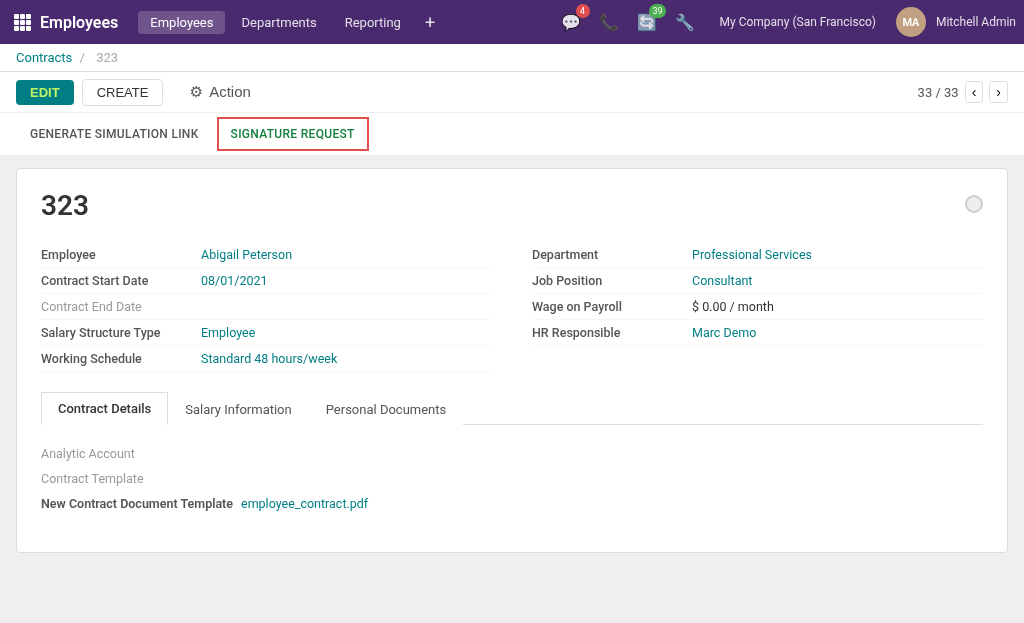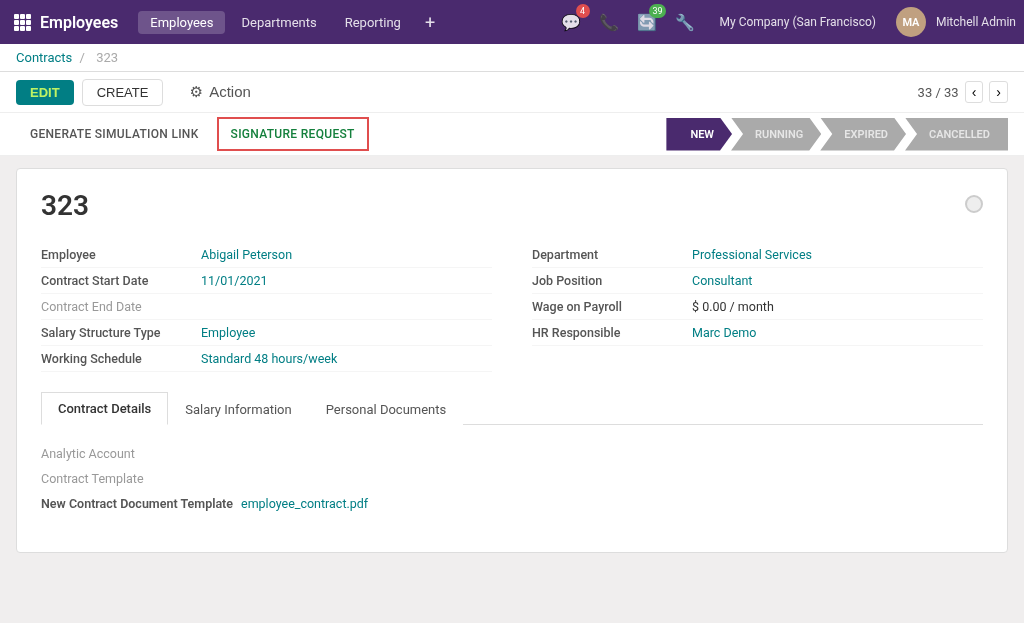--- a/index.html
+++ b/index.html
@@ -233,46 +233,40 @@
         <button class="pag-btn">‹</button>
         <button class="pag-btn">›</button>
       </div>
     </div>
 
     <div class="status-bar">
       <div class="status-action-links">
         <span class="status-action-link">GENERATE SIMULATION LINK</span>
         <span class="status-action-link highlighted">SIGNATURE REQUEST</span>
       </div>
-      <div class="status-stages">
-        <div class="stage active">NEW</div>
-        <div class="stage">RUNNING</div>
-        <div class="stage">EXPIRED</div>
-        <div class="stage last">CANCELLED</div>
-      </div>
     </div>
 
     <div class="main-content">
       <div class="contract-card">
 
         <div class="contract-number">
           <span>323</span>
           <div class="status-circle"></div>
         </div>
 
         <div class="contract-fields">
 
           <div>
             <div class="field-row">
               <span class="field-label">Employee</span>
               <span class="field-value">Abigail Peterson</span>
             </div>
             <div class="field-row">
               <span class="field-label">Contract Start Date</span>
-              <span class="field-value">11/01/2021</span>
+              <span class="field-value">08/01/2021</span>
             </div>
             <div class="field-row">
               <span class="field-label muted">Contract End Date</span>
               <span class="field-value plain"></span>
             </div>
             <div class="field-row">
               <span class="field-label">Salary Structure Type</span>
               <span class="field-value">Employee</span>
             </div>
             <div class="field-row">

